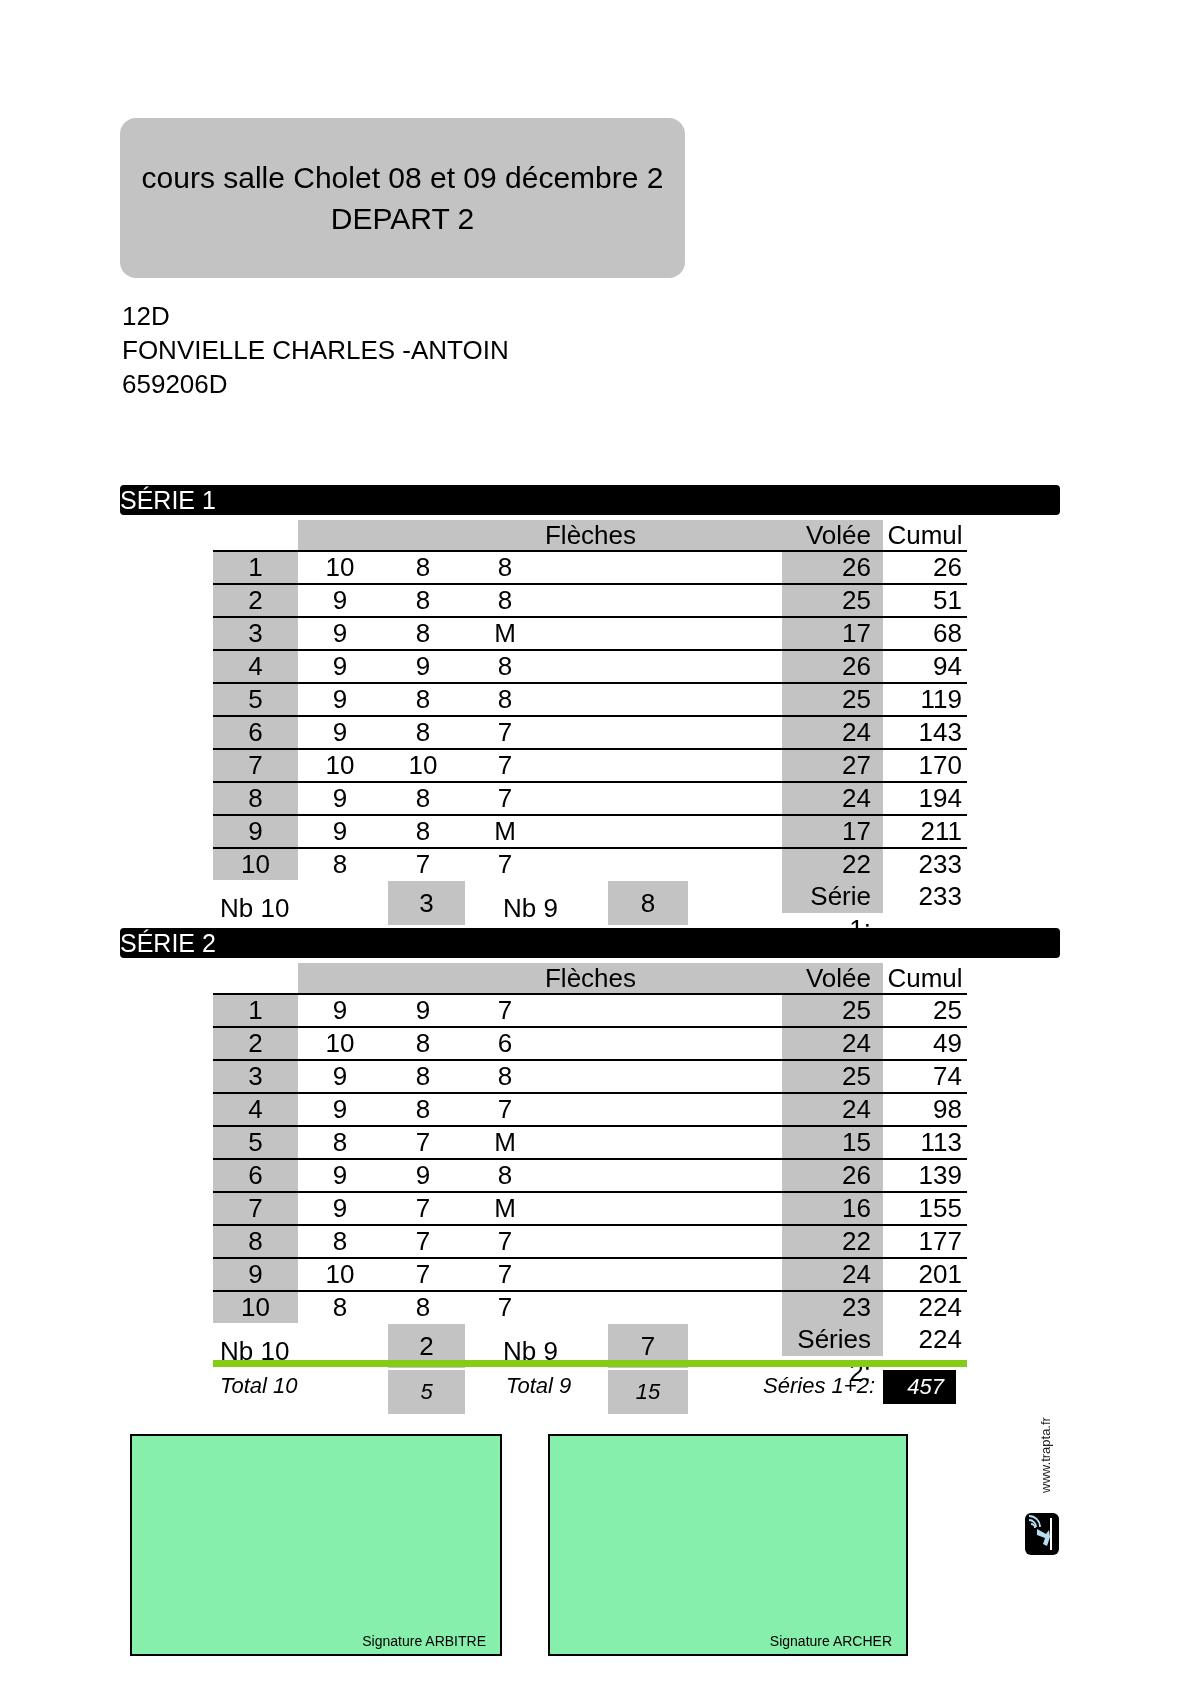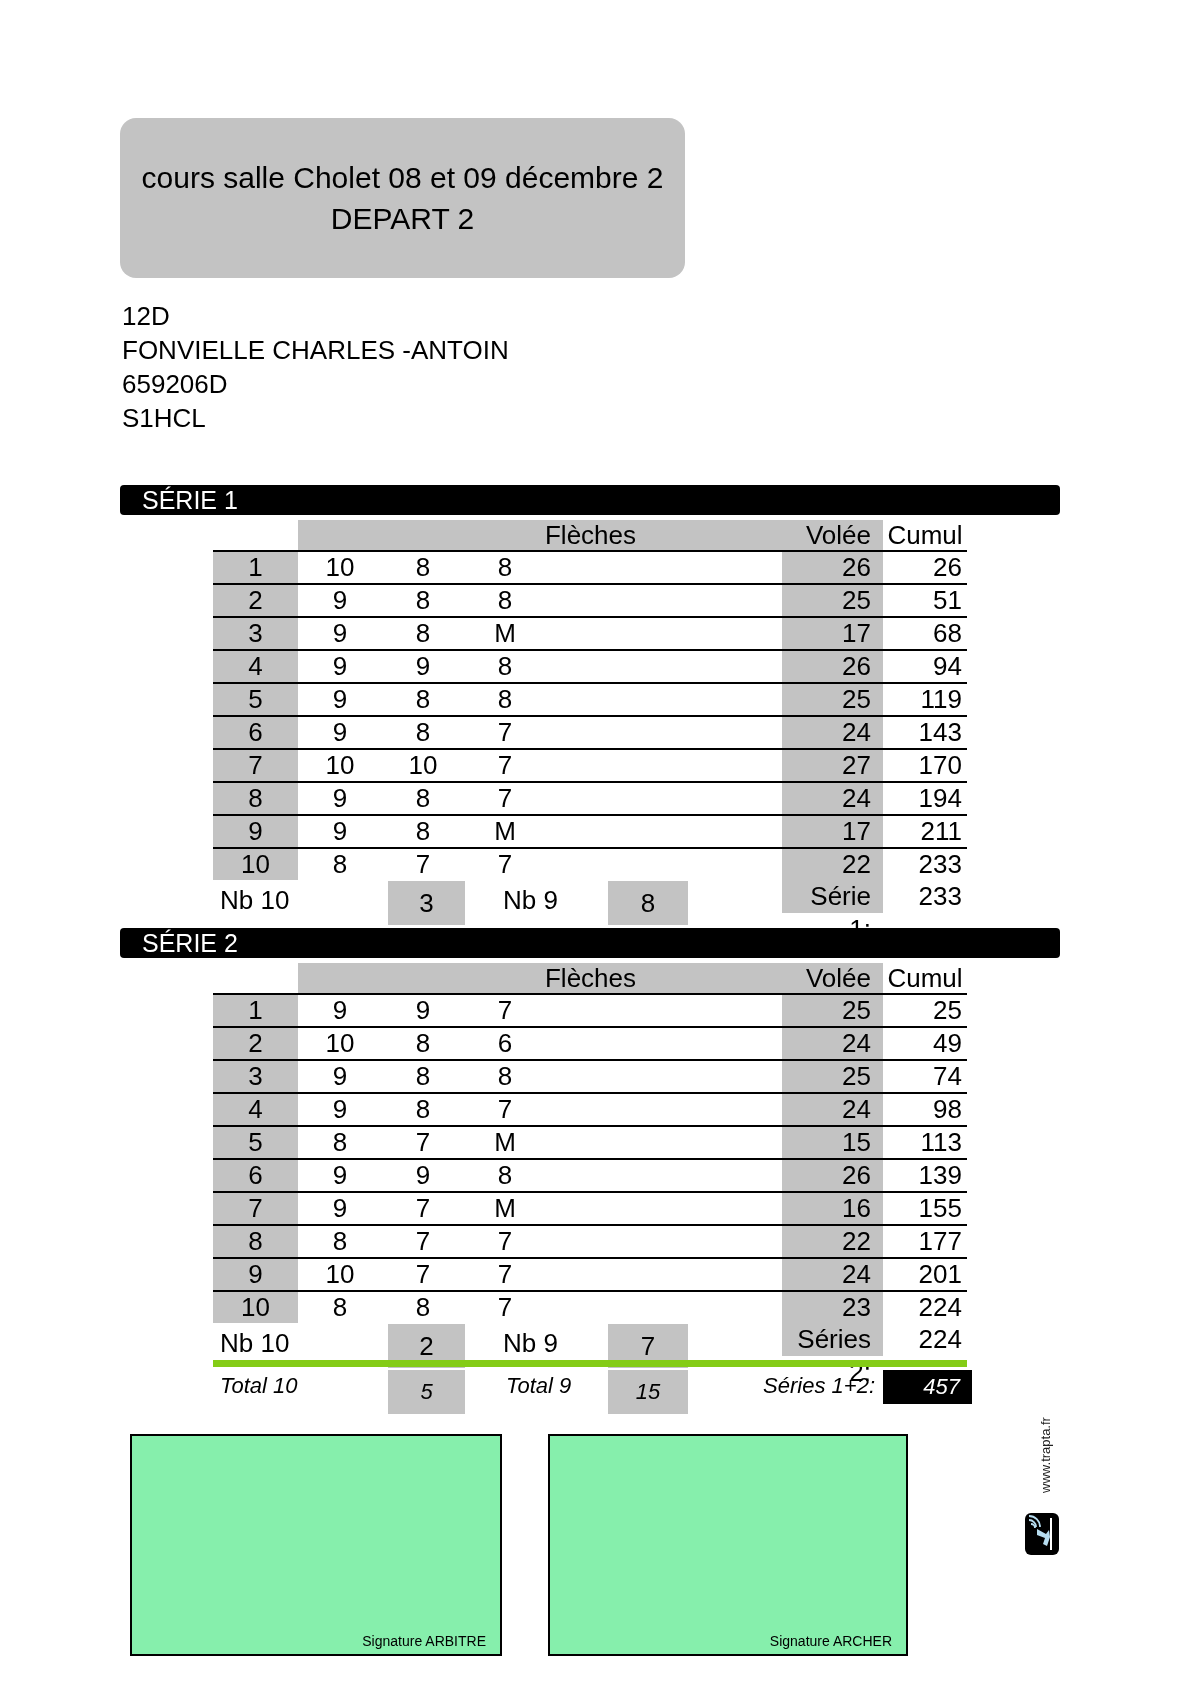--- a/index.html
+++ b/index.html
@@ -20,21 +20,21 @@
   .title-line { white-space:nowrap; flex-shrink:0; font-size:30px; line-height:41px; }
 
   
   .archer-info { position:absolute; left:122px; top:299px; font-size:26px; line-height:34px; }
 
   
   .serie-group { position:absolute; left:120px; width:940px; }
   .serie-bar {
     position:absolute; left:0; top:0; width:940px; height:30px;
     background:#000; color:#fff; border-radius:4px;
-    display:flex; align-items:center; padding-left:22px;
+    display:flex; align-items:center; 
     font-size:25px;
   }
   .thead-band {
     position:absolute; left:178px; top:35px; width:585px; height:30px;
     background:#c3c3c3; font-size:26px;
   }
   .th-fleches { position:absolute; left:0; top:0; width:100%; text-align:center; line-height:30px; }
   .th-volee   { position:absolute; right:12px; top:0; line-height:30px; }
   .th-cumul   { position:absolute; left:763px; top:35px; width:84px; text-align:center; line-height:30px; font-size:26px; }
 
@@ -42,42 +42,42 @@
   .trow { position:relative; width:754px; height:33px; border-top:2px solid #000; font-size:26px; }
   .trow .cell { position:absolute; top:0; height:31px; line-height:31px; }
   .c-num   { left:0;   width:85px;  background:#c3c3c3; text-align:center; }
   .c-a1    { left:92px;  width:70px; text-align:center; }
   .c-a2    { left:175px; width:70px; text-align:center; }
   .c-a3    { left:257px; width:70px; text-align:center; }
   .c-volee { left:569px; width:101px; background:#c3c3c3; text-align:right; padding-right:12px; }
   .c-cumul { left:670px; width:84px; text-align:right; padding-right:5px; }
 
   .nb-row { position:absolute; left:93px; top:395px; width:754px; height:33px; font-size:26px; }
-  .nb-row .lbl { position:absolute; top:4px; line-height:33px; }
+  .nb-row .lbl { position:absolute; top:12px; line-height:33px; }
   .val-box {
     position:absolute; top:1px; height:44px; background:#c3c3c3;
     display:flex; align-items:center; justify-content:center;
   }
   .box1 { left:175px; width:77px; }
   .box2 { left:395px; width:80px; }
   .serie-total-lbl {
     position:absolute; left:569px; top:0; width:101px; height:33px;
     background:#c3c3c3; text-align:right; padding-right:12px; line-height:33px;
   }
   .serie-total-val { position:absolute; left:670px; top:0; width:84px; text-align:right; padding-right:5px; line-height:33px; }
 
   .total-row {
     position:absolute; left:93px; top:432px; width:754px; height:36px;
     border-top:7px solid #84cc16; font-size:22px;font-style:italic;
   }
   .total-row .lbl { position:absolute; top:2px; line-height:34px; }
   .total-row .val-box { top:3px; }
   .grand-lbl { position:absolute; left:440px; top:2px; width:222px; text-align:right; line-height:34px; }
   .grand-box {
-    position:absolute; left:670px; top:3px; width:89px; height:34px;
+    position:absolute; left:670px; top:3px; width:73px; height:34px;
     background:#000; color:#fff; text-align:right; padding-right:12px; line-height:34px;
   }
 
   
   .sig-box { position:absolute; top:1434px; height:222px; border:2px solid #000; background:#86efac; }
   .sig-left  { left:130px; width:372px; }
   .sig-right { left:548px; width:360px; }
   .sig-label { position:absolute; right:14px; bottom:5px; font-size:14px; }
 
   
@@ -94,21 +94,20 @@
 
   <div class="title-box">
     <div class="title-line">cours salle Cholet 08 et 09 décembre 2</div>
     <div class="title-line">DEPART 2</div>
   </div>
 
   <div class="archer-info">
     <div>12D</div>
     <div>FONVIELLE CHARLES -ANTOIN</div>
     <div>659206D</div>
-    <div>S1HCL</div>
   </div>
 
   <div class="serie-group" style="top:485px; height:430px;">
     <div class="serie-bar">
       <span>SÉRIE 1</span>
     </div>
     <div class="thead-band">
       <div class="th-fleches">Flèches</div>
       <div class="th-volee">Volée</div>
     </div>

